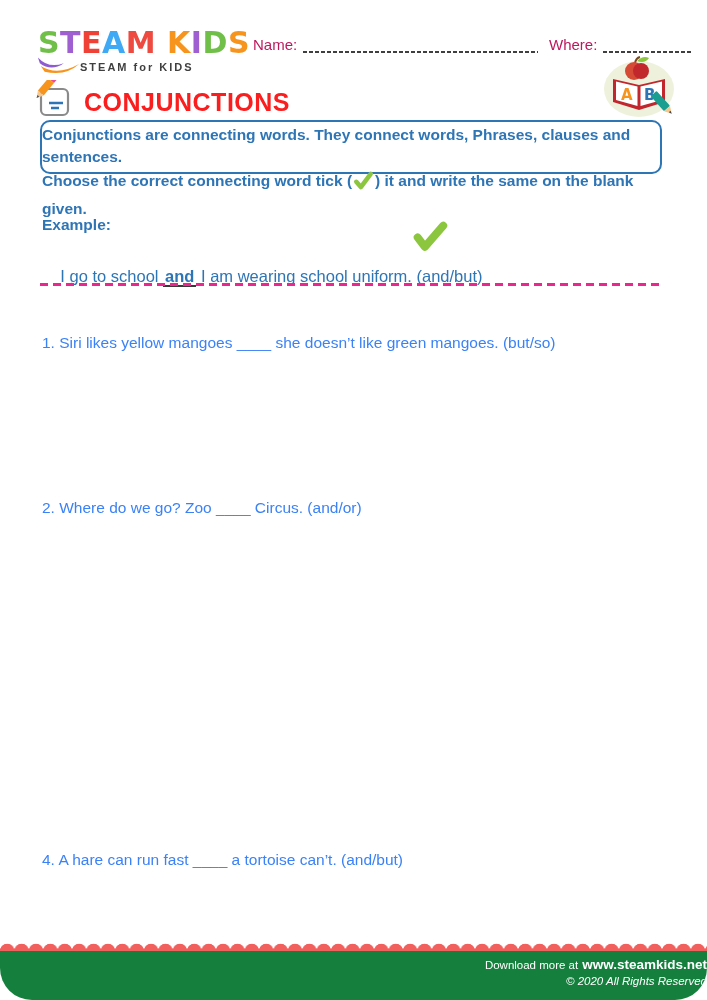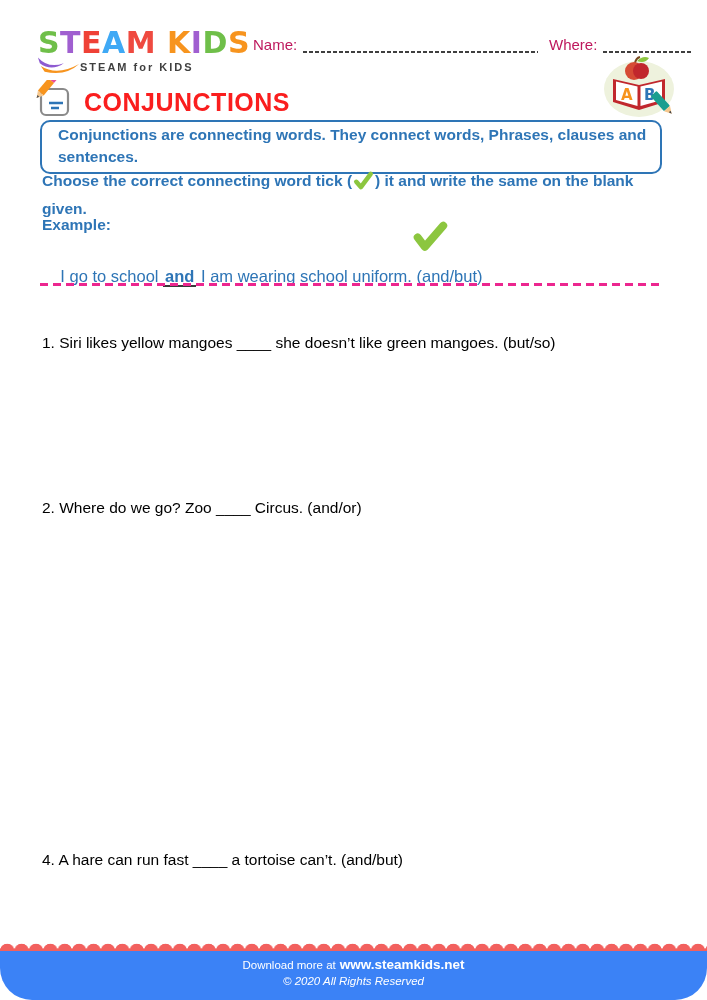--- a/index.html
+++ b/index.html
@@ -33,21 +33,21 @@
 
   .abc-icon { position:absolute; left:601px; top:54px; }
 
   
   .title-row { position:absolute; left:36px; top:80px; display:flex; align-items:center; gap:8px; }
   .page-title { font-size:25px; font-weight:bold; color:#fa1e1e; letter-spacing:0.5px; }
 
   
   .def-box {
     position:absolute; left:40px; top:120px; width:622px;
-    border:2px solid #2e75b6; border-radius:10px; padding:2px 8px 4px 16px;
+    border:2px solid #2e75b6; border-radius:10px; padding:2px 8px 4px 0;
     font-size:15.5px; font-weight:bold; color:#2e75b6; line-height:22px;
   }
 
   
   .choose {
     position:absolute; left:42px; top:169px; width:606px;
     font-size:15.5px; font-weight:bold; color:#2e75b6; line-height:23px;
   }
   .inline-check { vertical-align:-5px; margin:0 1px; }
 
@@ -57,29 +57,29 @@
   .example-line { position:absolute; left:42px; top:248px;
     font-size:16.5px; color:#2e75b6; white-space:pre; }
   .example-answer { font-weight:bold; border-bottom:2px solid #3a3a3a; padding:0 2px; }
   .example-check { position:absolute; left:412px; top:218px; transform:rotate(4deg); }
 
   
   .divider { position:absolute; left:40px; top:283px; width:624px; height:3px;
     background:repeating-linear-gradient(90deg,#ec268f 0 8px,transparent 8px 13px); }
 
   
-  .question { position:absolute; left:42px; font-size:15.5px; color:#000000; width:630px; }
+  .question { position:absolute; left:42px; font-size:15.5px; color:#3b82f6; width:630px; }
   .q1 { top:334px; } .q2 { top:499px; } .q3 { top:677px; } .q4 { top:851px; }
 
   
   .footer { position:absolute; left:0; bottom:0; width:707px; }
   .scallops { height:11px;
     background-image:radial-gradient(circle at 7.2px 11px, #f2605e 7px, rgba(242,96,94,0) 7.6px);
     background-size:14.4px 11px; background-repeat:repeat-x; }
-  .footer-band { height:49px; background:#3b82f6; color:#ffffff; text-align:center; }
+  .footer-band { height:49px; background:#15803d; color:#ffffff; text-align:right; }
   .footer-line1 { padding-top:6px; font-size:11.5px; }
   .footer-site { font-size:13.5px; font-weight:bold; margin-left:4px; }
   .footer-line2 { margin-top:3px; font-size:11.5px; font-style:italic; }
 </style>
 </head>
 <body>
 
 <div id="page">
 
   <div class="logo">

